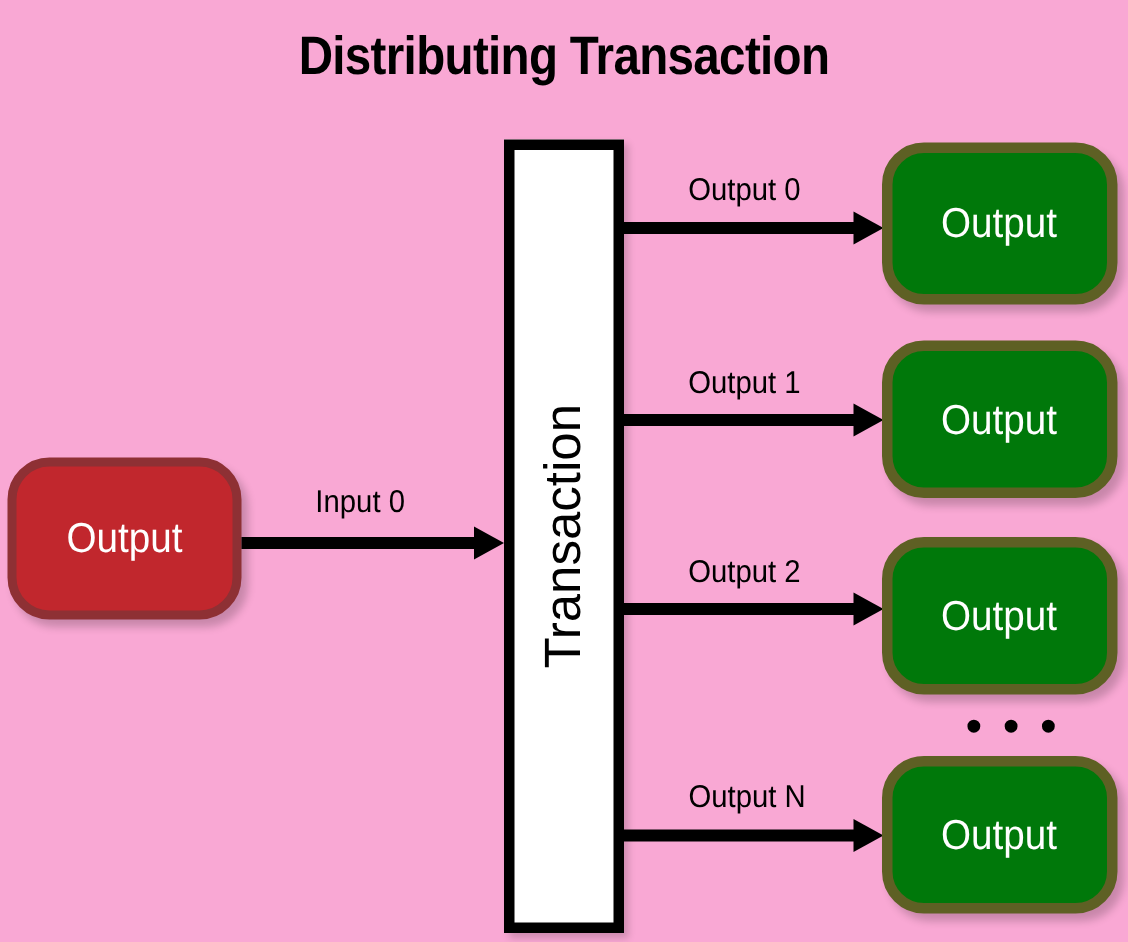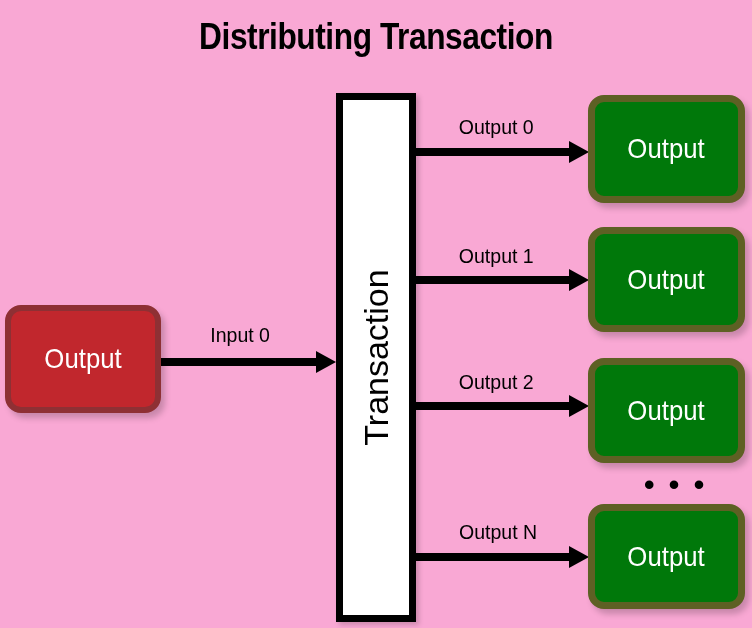--- a/index.html
+++ b/index.html
@@ -29,21 +29,21 @@
     letter-spacing: -0.5px;
     color: #000000;
     transform: scaleX(0.88);
     white-space: nowrap;
   }
 
   
   .node {
     position: absolute;
     box-sizing: border-box;
-    border-radius: 16px;
+    border-radius: 28px;
     display: flex;
     align-items: center;
     justify-content: center;
     color: #ffffff;
     font-family: "Liberation Sans", sans-serif;
     font-size: 28px;
     font-weight: normal;
     box-shadow: 4px 5px 6px rgba(0,0,0,0.20);
   }
   .node-label {

